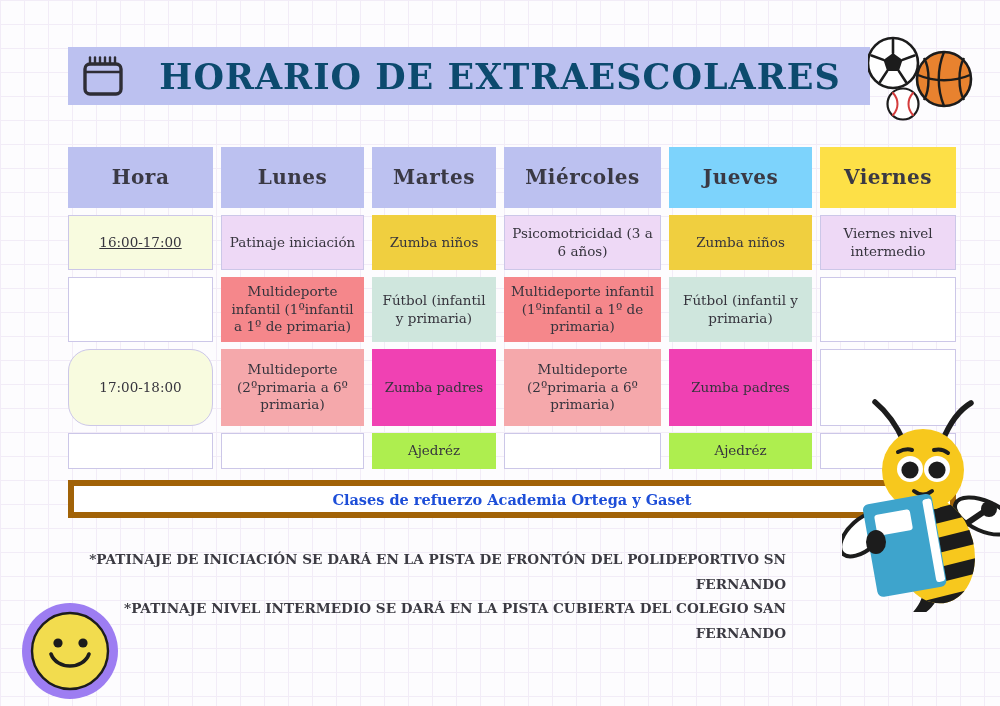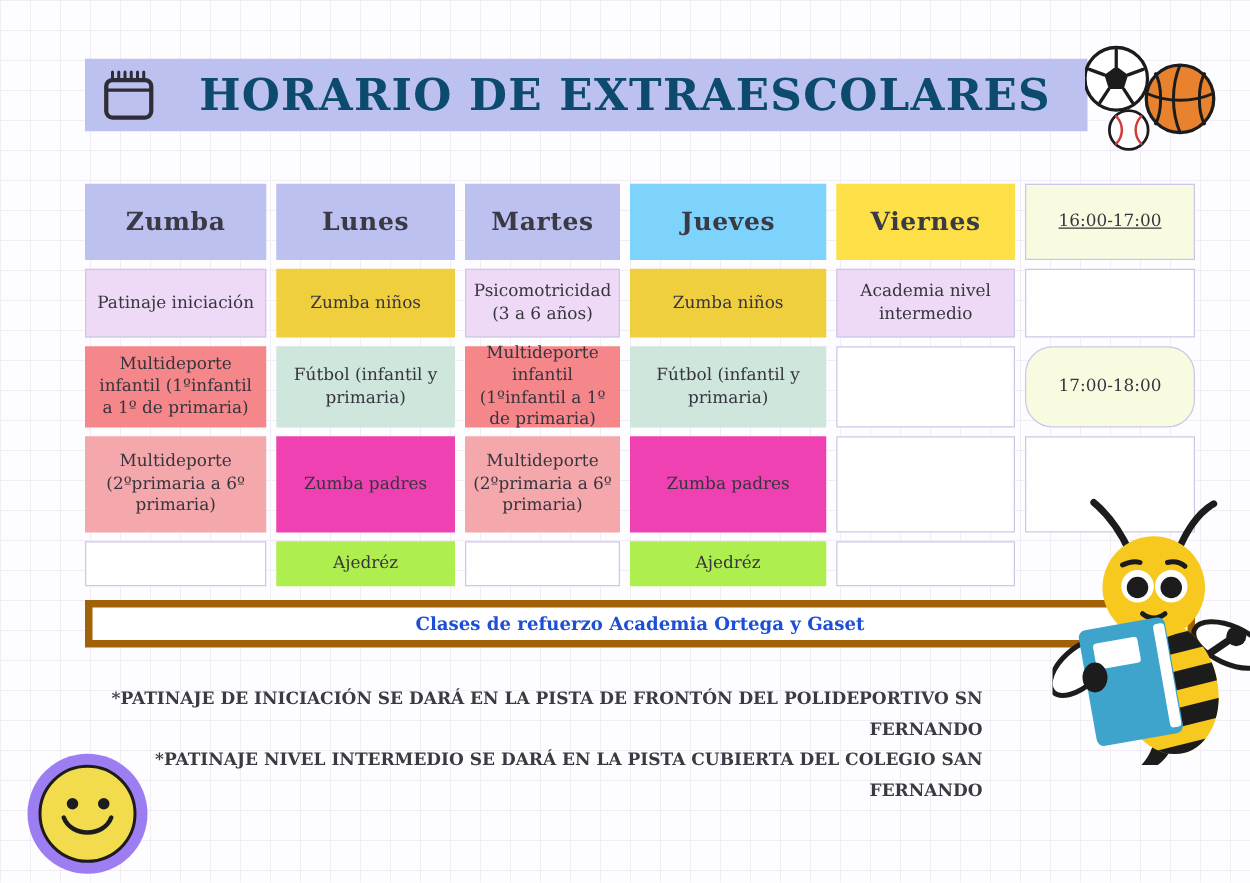--- a/index.html
+++ b/index.html
@@ -91,31 +91,32 @@
   <g>
     <circle cx="35" cy="70" r="15.5" fill="#ffffff" stroke="#1c1c1c" stroke-width="2.2"></circle>
     <g fill="none" stroke="#d43c3c" stroke-width="2" stroke-linecap="round">
       <path d="M25,59 C31,65.5 31,74.5 25,81"></path>
       <path d="M45,59 C39,65.5 39,74.5 45,81"></path>
     </g>
   </g>
 </svg>
 
 <div class="schedule">
-    <div class="cell head" style="background: rgb(188, 193, 240);">Zumba</div>
+    <div class="cell head" style="background: rgb(188, 193, 240);">Hora</div>
     <div class="cell head" style="background: rgb(188, 193, 240);">Lunes</div>
     <div class="cell head" style="background: rgb(188, 193, 240); text-align: center;">Martes</div>
+    <div class="cell head" style="background: rgb(188, 193, 240);">Miércoles</div>
     <div class="cell head" style="background: #7dd3fc; text-align: center;">Jueves</div>
     <div class="cell head" style="background: #fde047; text-align: center;">Viernes</div>
     <div class="cell light" style="background: rgb(248, 251, 223); text-decoration: underline;">16:00-17:00</div>
     <div class="cell light" style="background: rgb(238, 217, 246);">Patinaje iniciación</div>
     <div class="cell" style="background: rgb(240, 207, 63);">Zumba niños</div>
     <div class="cell light" style="background: rgb(238, 217, 246);">Psicomotricidad (3 a 6 años)</div>
     <div class="cell" style="background: rgb(240, 207, 63);">Zumba niños</div>
-    <div class="cell light" style="background: rgb(238, 217, 246);">Academia nivel intermedio</div>
+    <div class="cell light" style="background: rgb(238, 217, 246);">Viernes nivel intermedio</div>
     <div class="cell light" style="background: rgb(255, 255, 255);"></div>
     <div class="cell" style="background: rgb(245, 135, 139);">Multideporte infantil (1ºinfantil a 1º de primaria)</div>
     <div class="cell" style="background: rgb(207, 230, 221);">Fútbol (infantil y primaria)</div>
     <div class="cell" style="background: rgb(245, 135, 139);">Multideporte infantil (1ºinfantil a 1º de primaria)</div>
     <div class="cell" style="background: rgb(207, 230, 221);">Fútbol (infantil y primaria)</div>
     <div class="cell light" style="background: rgb(255, 255, 255);"></div>
     <div class="cell light" style="background: rgb(248, 251, 223); border-radius: 22px;">17:00-18:00</div>
     <div class="cell" style="background: rgb(245, 168, 171);">Multideporte (2ºprimaria a 6º primaria)</div>
     <div class="cell" style="background: rgb(240, 65, 179);">Zumba padres</div>
     <div class="cell" style="background: rgb(245, 168, 171);">Multideporte (2ºprimaria a 6º primaria)</div>

